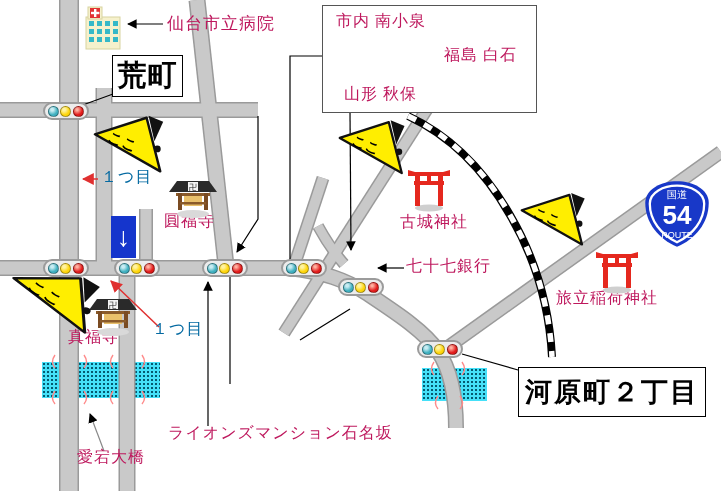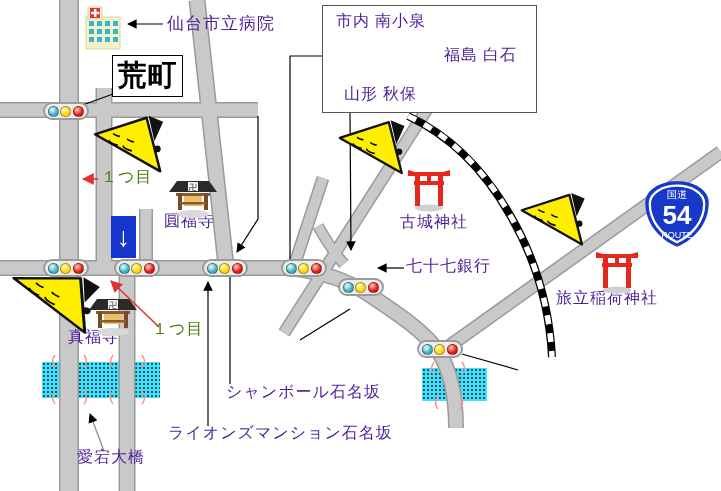--- a/index.html
+++ b/index.html
@@ -1,20 +1,20 @@
 <!DOCTYPE html>
 <html><head>
 <meta charset="utf-8">
 <style>
   html,body{margin:0;padding:0;background:#fff;}
   .map{position:relative;width:721px;height:491px;background:#fff;overflow:hidden;
        font-family:"Liberation Serif",serif;}
-  .lbl{position:absolute;font-size:16px;color:#4c1d95;white-space:nowrap;letter-spacing:1px;line-height:1.15;z-index:4;}
+  .lbl{position:absolute;font-size:16px;color:#be185d;white-space:nowrap;letter-spacing:1px;line-height:1.15;z-index:4;}
   .sm{font-size:15px;}
-  .red{color:#4d7c0f;}
+  .red{color:#0369a1;}
   .river{position:absolute;z-index:1;background-color:#45e0f8;
          background-image:radial-gradient(#045a70 0.8px,transparent 1px);
          background-size:4px 4px;}
   svg.layer{position:absolute;left:0;top:0;z-index:2;}
   .box{position:absolute;background:#fff;border:1.5px solid #000;display:flex;
        align-items:center;justify-content:center;z-index:5;}
   .dirbox{position:absolute;background:#fff;border:1px solid #555;z-index:3;}
   .tl{position:absolute;width:46px;height:18px;background:#ececec;border:2px solid #9b9b9b;
       border-radius:9px;display:flex;align-items:center;justify-content:space-around;
       padding:0 2px;box-sizing:border-box;z-index:6;}
@@ -144,20 +144,23 @@
         <rect x="23" y="32" width="5" height="5"></rect>
         <rect x="31" y="32" width="5" height="5"></rect>
     </g>
   </svg>
   <div class="lbl" style="left:167px;top:14px;font-size:17px;">仙台市立病院</div>
 
   <div class="box" style="left:112px;top:55px;width:69px;height:40px;font-size:29px;font-weight:bold;letter-spacing:1px;">
     <span>荒町</span>
   </div>
 
+  <div class="box" style="left:518px;top:367px;width:186px;height:48px;font-size:27px;font-weight:bold;letter-spacing:2px;">
+    <span>河原町２丁目</span>
+  </div>
 
   <div class="tl" style="left:43px;top:102px;">
       <i class="c-teal"></i>
       <i class="c-yel"></i>
       <i class="c-red"></i>
     </div>
   <div class="tl" style="left:43px;top:259px;">
       <i class="c-teal"></i>
       <i class="c-yel"></i>
       <i class="c-red"></i>
@@ -271,21 +274,20 @@
 
   <svg class="badge" style="left:641px;top:180px;" width="72" height="68" viewBox="0 0 62 60">
     <path d="M31 1 C45 1 59 8 59 20 C59 38 47 52 31 59 C15 52 3 38 3 20 C3 8 17 1 31 1 Z" fill="#1838c8"></path>
     <path d="M31 5 C43 5 55 11 55 21 C55 36 45 48 31 55 C17 48 7 36 7 21 C7 11 19 5 31 5 Z" fill="none" stroke="#fff" stroke-width="2"></path>
     <text x="31" y="16" text-anchor="middle" font-size="9" fill="#fff" font-family="Liberation Sans,sans-serif">国道</text>
     <text x="31" y="39" text-anchor="middle" font-size="23" font-weight="bold" fill="#fff" font-family="Liberation Sans,sans-serif">54</text>
     <text x="31" y="51" text-anchor="middle" font-size="8" fill="#fff" font-family="Liberation Sans,sans-serif">ROUTE</text>
   </svg>
 
   <div class="lbl" style="left:406px;top:257px;">七十七銀行</div>
-  <div class="lbl" style="left:226px;top:383px;">シャンボール石名坂</div>
   <div class="lbl" style="left:168px;top:424px;">ライオンズマンション石名坂</div>
   <div class="lbl" style="left:77px;top:448px;">愛宕大橋</div>
 
   <div class="lbl red" style="left:101px;top:168px;">１つ目</div>
   <div class="lbl red" style="left:152px;top:320px;">１つ目</div>
 
 
 </div>
 
 </body></html>

